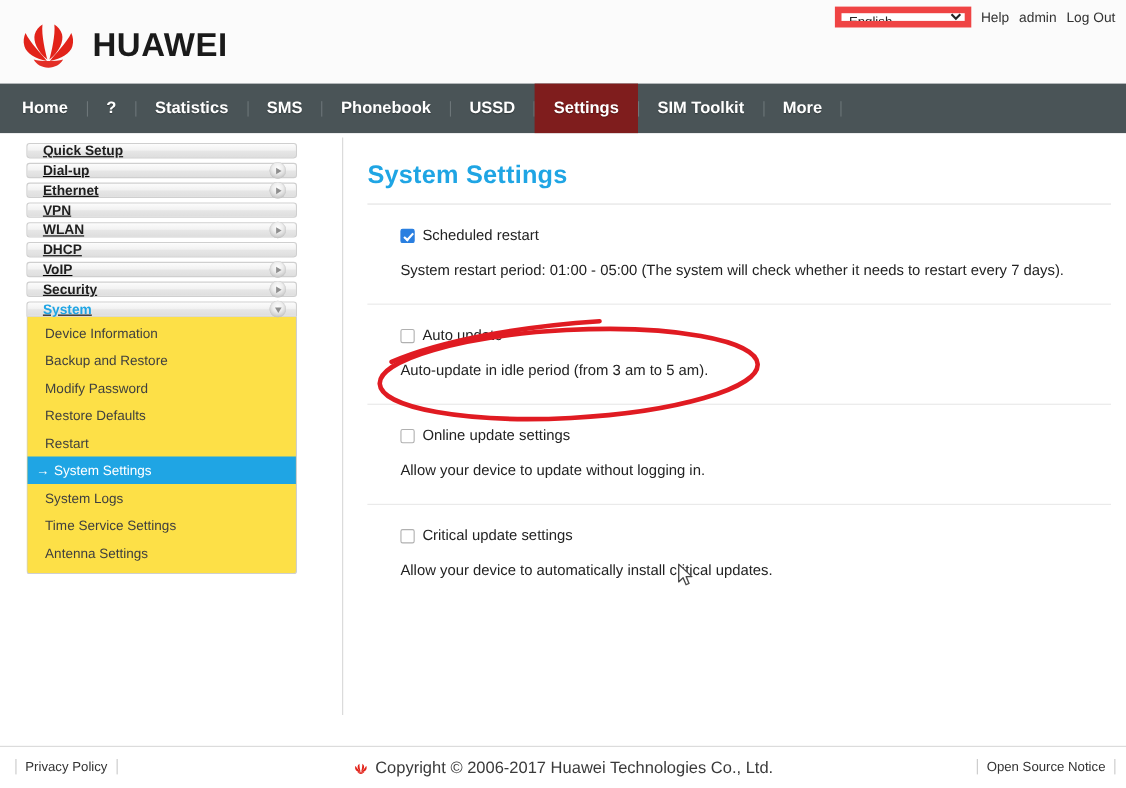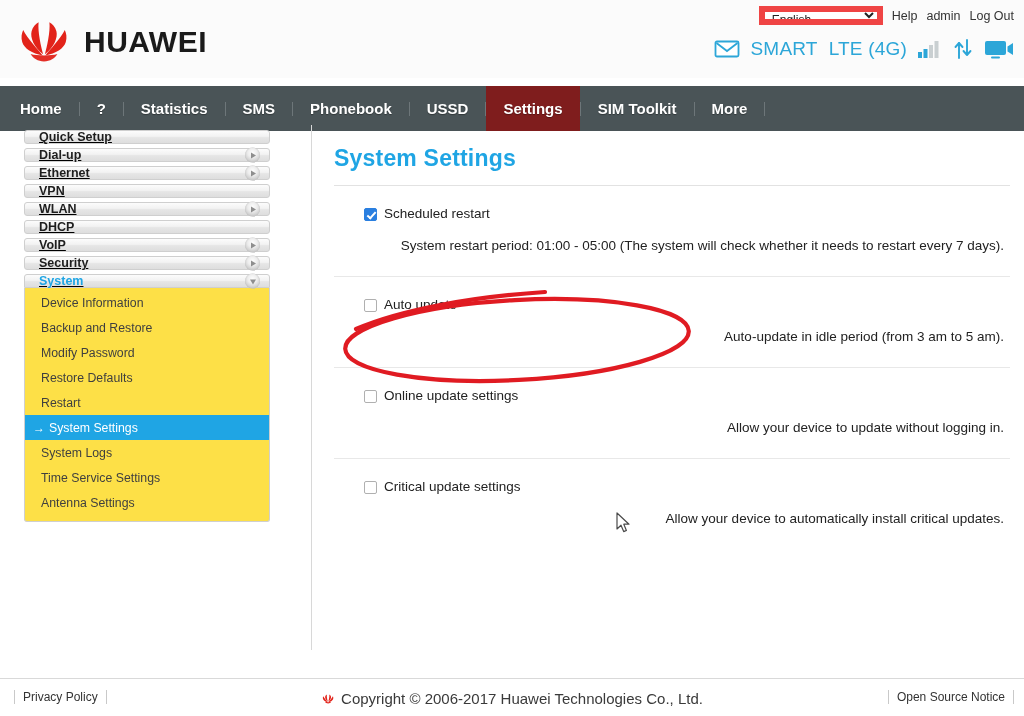--- a/index.html
+++ b/index.html
@@ -42,21 +42,21 @@
 
   #status-row {
     position:absolute; right:10px; top:38px;
     display:flex; align-items:center; gap:11px;
   }
   .status-text { color:#2ca6d8; font-size:19px; font-weight:500; letter-spacing:0.2px; }
   .sicon { display:block; }
 
   
   #nav {
-    position:absolute; left:0; top:86px; width:1024px; height:45px;
+    position:absolute; left:0; top:76px; width:1024px; height:45px;
     background:#4a5457; display:flex; align-items:stretch;
   }
   .nav-item {
     display:flex; align-items:center; padding:0 17px;
     color:#ffffff; font-size:15px; font-weight:bold;
     cursor:pointer; text-shadow:0 1px 1px rgba(0,0,0,.35);
   }
   .nav-item.first { padding-left:20px; }
   .nav-item.active { background:#7f1d1d; }
   .nav-sep { width:1px; align-self:center; height:14px; background:#6d7679; }
@@ -110,21 +110,21 @@
   .sub-item.active .bullet { display:inline; }
 
   
   #content { position:absolute; left:334px; top:12px; width:676px; }
   #page-title {
     font-size:23px; font-weight:bold; color:#1fa5e4; letter-spacing:0.2px;
     margin:10px 0 0 0;
   }
   #title-rule { margin-top:13px; height:1px; background:#e2e2e2; width:676px; }
 
-  .section { position:relative; padding:20px 0 17px 30px;text-align:right; }
+  .section { position:relative; padding:20px 0 17px 30px; }
   .section + .section { border-top:1px solid #e8e8e8; }
   .cb-row { display:flex; align-items:flex-start; gap:7px; }
   .cb {
     width:13px; height:13px; flex:0 0 13px; margin-top:2px;
     border:1px solid #b0b0b0; border-radius:2px; background:#fff; cursor:pointer;
     position:relative;
   }
   .cb.checked { background:#2a7fe0; border-color:#2a7fe0; }
   .cb.checked::after {
     content:""; position:absolute; left:4px; top:1px;
@@ -186,43 +186,20 @@
 
     <div id="lang-row">
       <select id="lang-select">
         <option>English</option>
       </select>
       <span class="hdr-link">Help</span>
       <span class="hdr-link">admin</span>
       <span class="hdr-link">Log Out</span>
     </div>
 
-    <div id="status-row">
-      <svg class="sicon" width="26" height="20" viewBox="0 0 26 20">
-        <rect x="1.5" y="2.5" width="23" height="15" rx="1.5" fill="#fff" stroke="#2ca6d8" stroke-width="1.8"></rect>
-        <path d="M2.5 4l10.5 8L23.5 4" fill="none" stroke="#2ca6d8" stroke-width="1.8"></path>
-      </svg>
-      <span class="status-text">SMART</span>
-      <span class="status-text">LTE (4G)</span>
-      <svg class="sicon" width="24" height="20" viewBox="0 0 24 20">
-        <rect x="0" y="13" width="4" height="6" fill="#2ca6d8"></rect>
-        <rect x="5.5" y="10" width="4" height="9" fill="#2ca6d8"></rect>
-        <rect x="11" y="6" width="4" height="13" fill="#c9cfd1"></rect>
-        <rect x="16.5" y="2" width="4" height="17" fill="#c9cfd1"></rect>
-      </svg>
-      <svg class="sicon" width="20" height="22" viewBox="0 0 20 22">
-        <path d="M6 20V5M6 5L2.5 9M6 5l3.5 4" fill="none" stroke="#2ca6d8" stroke-width="1.9" stroke-linecap="round"></path>
-        <path d="M14 2v15m0 0l3.5-4M14 17l-3.5-4" fill="none" stroke="#2ca6d8" stroke-width="1.9" stroke-linecap="round"></path>
-      </svg>
-      <svg class="sicon" width="30" height="22" viewBox="0 0 30 22">
-        <rect x="1" y="3" width="21" height="14" rx="2" fill="#2ca6d8"></rect>
-        <path d="M23.5 8.5l5.5-3.5v12l-5.5-3.5z" fill="#2ca6d8"></path>
-        <rect x="7" y="18.6" width="9" height="2" rx="1" fill="#2ca6d8"></rect>
-      </svg>
-    </div>
   </div>
 
   <div id="nav">
     <div class="nav-item first">Home</div>
     <div class="nav-sep"></div>
     <div class="nav-item">?</div>
     <div class="nav-sep"></div>
     <div class="nav-item">Statistics</div>
     <div class="nav-sep"></div>
     <div class="nav-item">SMS</div>

